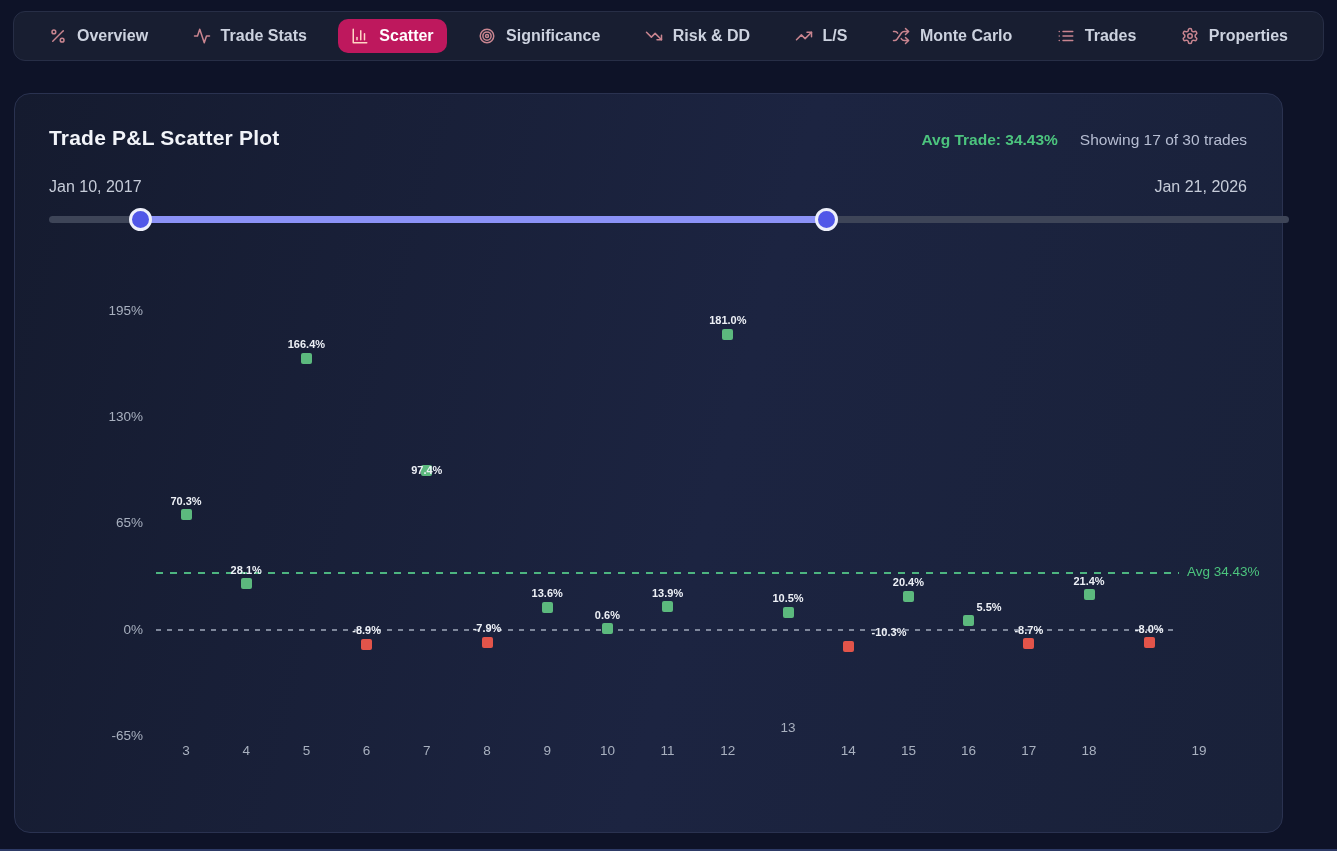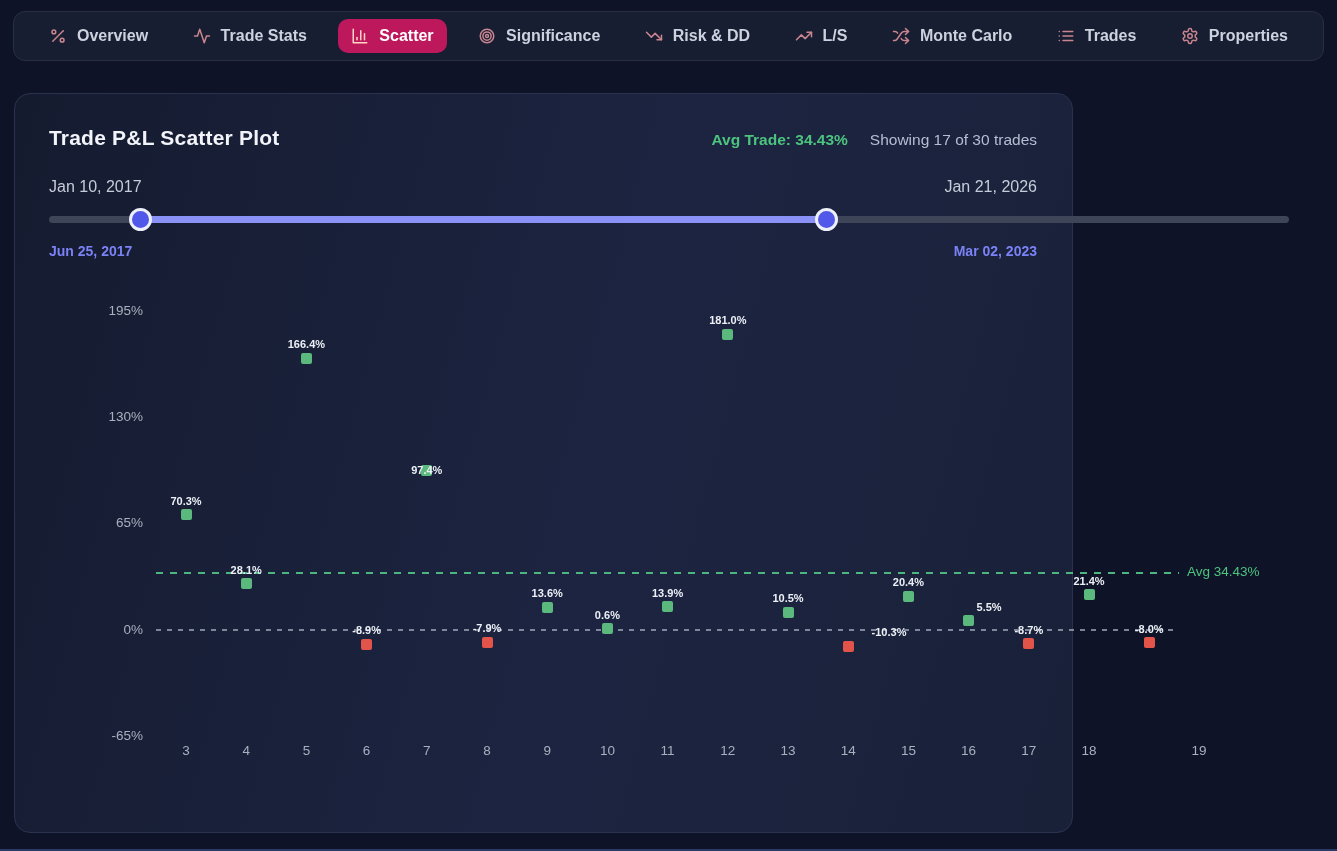--- a/index.html
+++ b/index.html
@@ -20,21 +20,21 @@
     display:flex;align-items:center;gap:10px;
     color:#ccd2df;font-size:16px;font-weight:700;
     padding:8px 13px;border-radius:10px;cursor:pointer;white-space:nowrap;
   }
   .tab.active{background:#be185d;color:#ffffff;}
   .ticon{width:18px;height:18px;display:flex;align-items:center;justify-content:center;}
   .ticon svg{width:18px;height:18px;stroke:#c98590;fill:none;stroke-width:2;stroke-linecap:round;stroke-linejoin:round;}
   .tab.active .ticon svg{stroke:#ffd6c4;}
   
   .card{
-    position:absolute;left:14px;top:93px;width:1059px;height:740px;
+    position:absolute;left:14px;top:93px;width:1269px;height:740px;
     border-radius:16px;box-sizing:border-box;
     background:linear-gradient(105deg,#151b2f 0%,#1c2441 55%,#192139 100%);
     border:1px solid #2a3250;
   }
   .card-header{position:absolute;left:34px;right:35px;top:32px;display:flex;justify-content:space-between;align-items:baseline;}
   .title{font-size:21px;font-weight:700;color:#f2f4f9;letter-spacing:.2px;}
   .header-stats{display:flex;gap:22px;font-size:15.5px;align-items:baseline;}
   .avg-stat{color:#4cc47e;font-weight:700;}
   .showing{color:#b6bdd2;}
   
@@ -167,45 +167,41 @@
     <span>Jan 21, 2026</span>
   </div>
 
   <div class="slider">
     <div class="track"></div>
     <div class="track-active" id="trackActive" style="left: 91.76px; width: 685.72px;"></div>
     <div class="handle" id="handleStart" style="left: 80.26px;"></div>
     <div class="handle" id="handleEnd" style="left: 765.98px;"></div>
   </div>
 
-  <div class="range-labels">
-    <span>Jun 25, 2017</span>
-    <span>Mar 02, 2023</span>
-  </div>
 
   <div class="chart-layer" id="chart">
       <div class="ytick" style="top: 209.494px;">195%</div>
       <div class="ytick" style="top: 315.496px;">130%</div>
       <div class="ytick" style="top: 421.498px;">65%</div>
       <div class="ytick" style="top: 527.5px;">0%</div>
       <div class="ytick" style="top: 633.502px;">-65%</div>
       <div class="gline zero" style="top: 534.5px;"></div>
       <div class="gline avgl" style="top: 478.352px;"></div>
       <div class="avg-label" style="top: 470.352px; text-align: right;">Avg 34.43%</div>
       <div class="xtick" style="left: 171px; top: 649px;">3</div>
       <div class="xtick" style="left: 231.2px; top: 649px;">4</div>
       <div class="xtick" style="left: 291.4px; top: 649px;">5</div>
       <div class="xtick" style="left: 351.6px; top: 649px;">6</div>
       <div class="xtick" style="left: 411.8px; top: 649px;">7</div>
       <div class="xtick" style="left: 472px; top: 649px;">8</div>
       <div class="xtick" style="left: 532.2px; top: 649px;">9</div>
       <div class="xtick" style="left: 592.4px; top: 649px;">10</div>
       <div class="xtick" style="left: 652.6px; top: 649px;">11</div>
       <div class="xtick" style="left: 712.8px; top: 649px;">12</div>
-      <div class="xtick" style="left: 773px; top: 649px;">13</div>
+      <div class="xtick" style="left: 773px; top: 626px;">13</div>
       <div class="xtick" style="left: 833.2px; top: 649px;">14</div>
       <div class="xtick" style="left: 893.4px; top: 649px;">15</div>
       <div class="xtick" style="left: 953.6px; top: 649px;">16</div>
       <div class="xtick" style="left: 1013.8px; top: 649px;">17</div>
       <div class="xtick" style="left: 1074px; top: 649px;">18</div>
       <div class="xtick" style="left: 1184px; top: 649px;">19</div>
       <div class="marker" style="left: 165.5px; top: 415.355px; background: rgb(92, 185, 126);"></div>
       <div class="plabel" style="left: 171px; top: 412.855px;">70.3%</div>
       <div class="marker" style="left: 225.7px; top: 484.175px; background: rgb(92, 185, 126);"></div>
       <div class="plabel" style="left: 231.2px; top: 481.675px;">28.1%</div>

